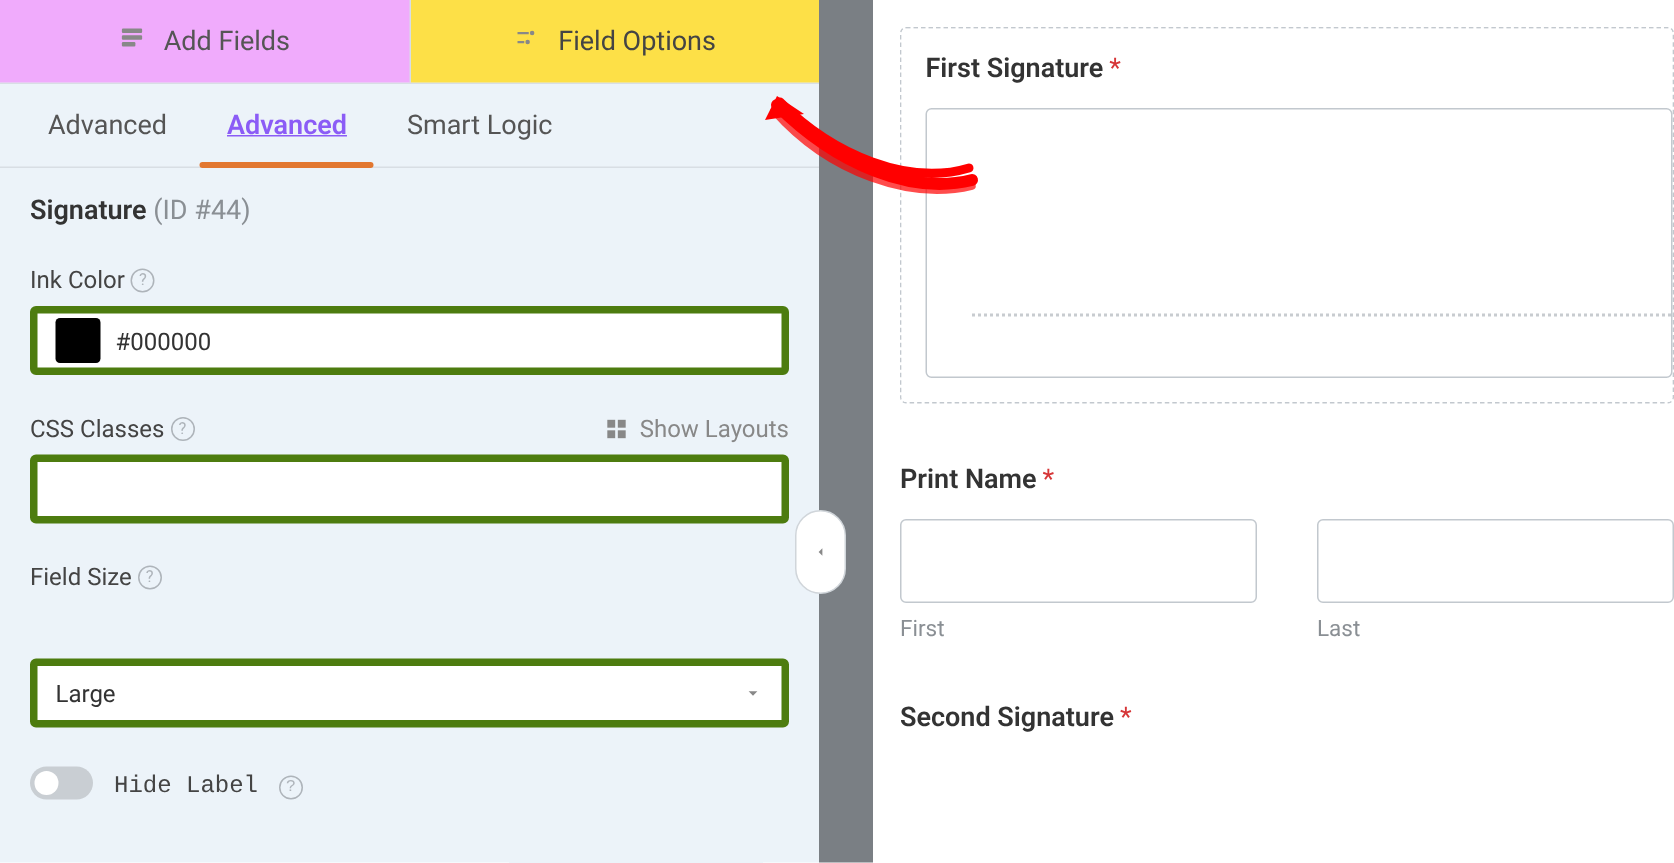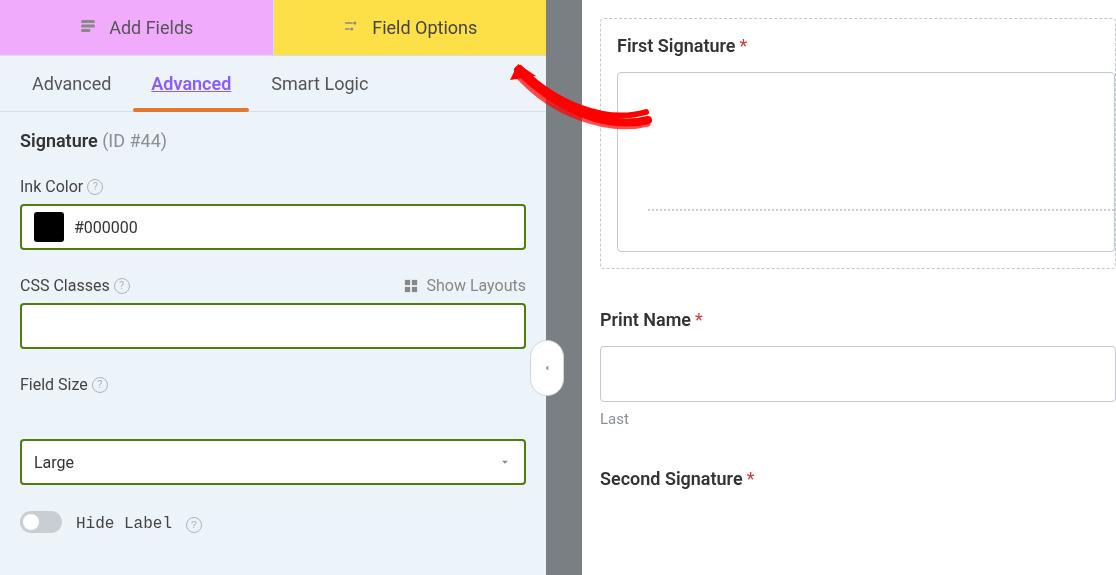--- a/index.html
+++ b/index.html
@@ -105,21 +105,21 @@
       border: 1px solid #aeb4ba; display: inline-flex;
       align-items: center; justify-content: center;
       font-size: 11px; color: #aeb4ba;
     }
     .show-layouts { display: flex; align-items: center; gap: 8px; color: #888; font-size: 16px; cursor: pointer; }
     .grid-icon { width: 14px; height: 14px; fill: #888; }
 
     .text-input, .select-input {
       width: 100%;
       height: 46px;
-      border: 2px solid #4d7c0f;
+      border: 5px solid #4d7c0f;
       border-radius: 4px;
       background: #fff;
       padding: 0 12px;
       font-size: 16px;
       color: #333;
       display: flex;
       align-items: center;
       gap: 10px;
     }
     .color-row .swatch {
@@ -338,20 +338,24 @@
       </div>
     </div>
 
     <div class="preview-field">
       <div class="preview-label">
         <span>Print Name</span><span class="req">*</span>
       </div>
       <div class="name-row">
         <div class="name-col">
           <div class="name-input"></div>
+          <div class="sub-label">First</div>
+        </div>
+        <div class="name-col">
+          <div class="name-input"></div>
           <div class="sub-label">Last</div>
         </div>
       </div>
     </div>
 
     <div class="preview-field">
       <div class="preview-label">
         <span>Second Signature</span><span class="req">*</span>
       </div>
     </div>

